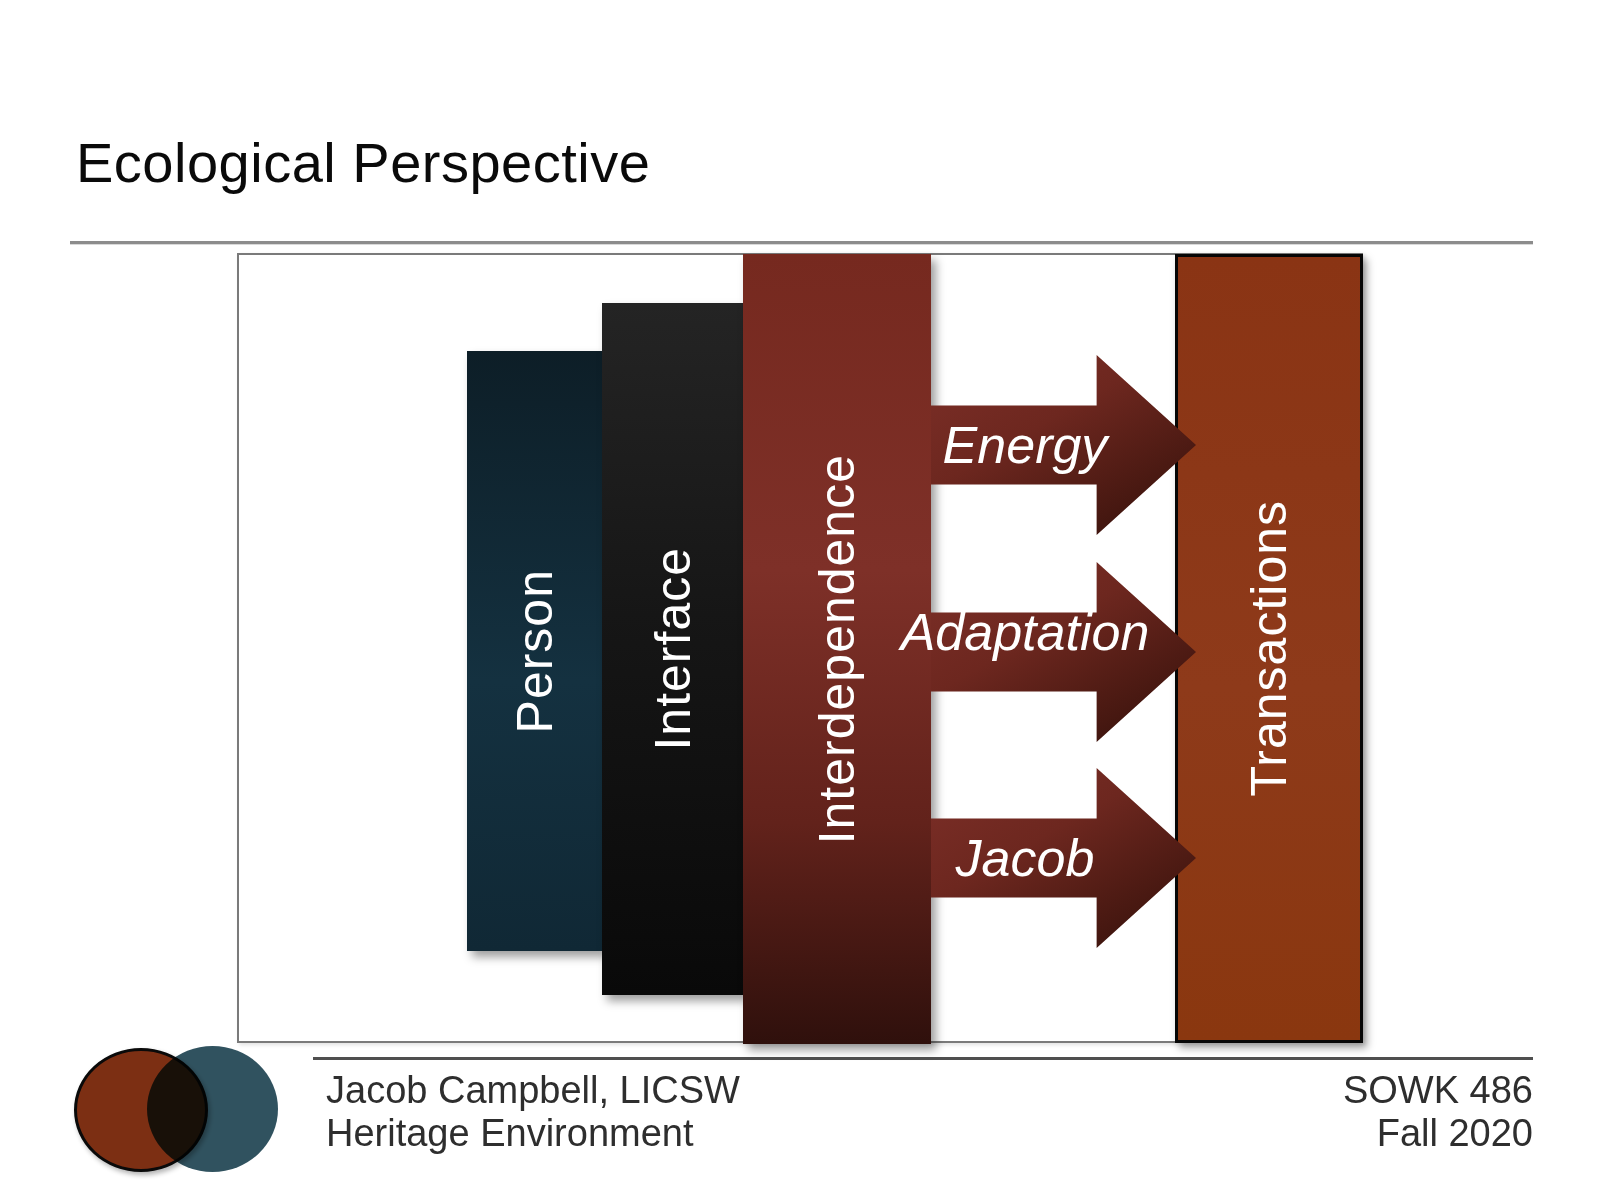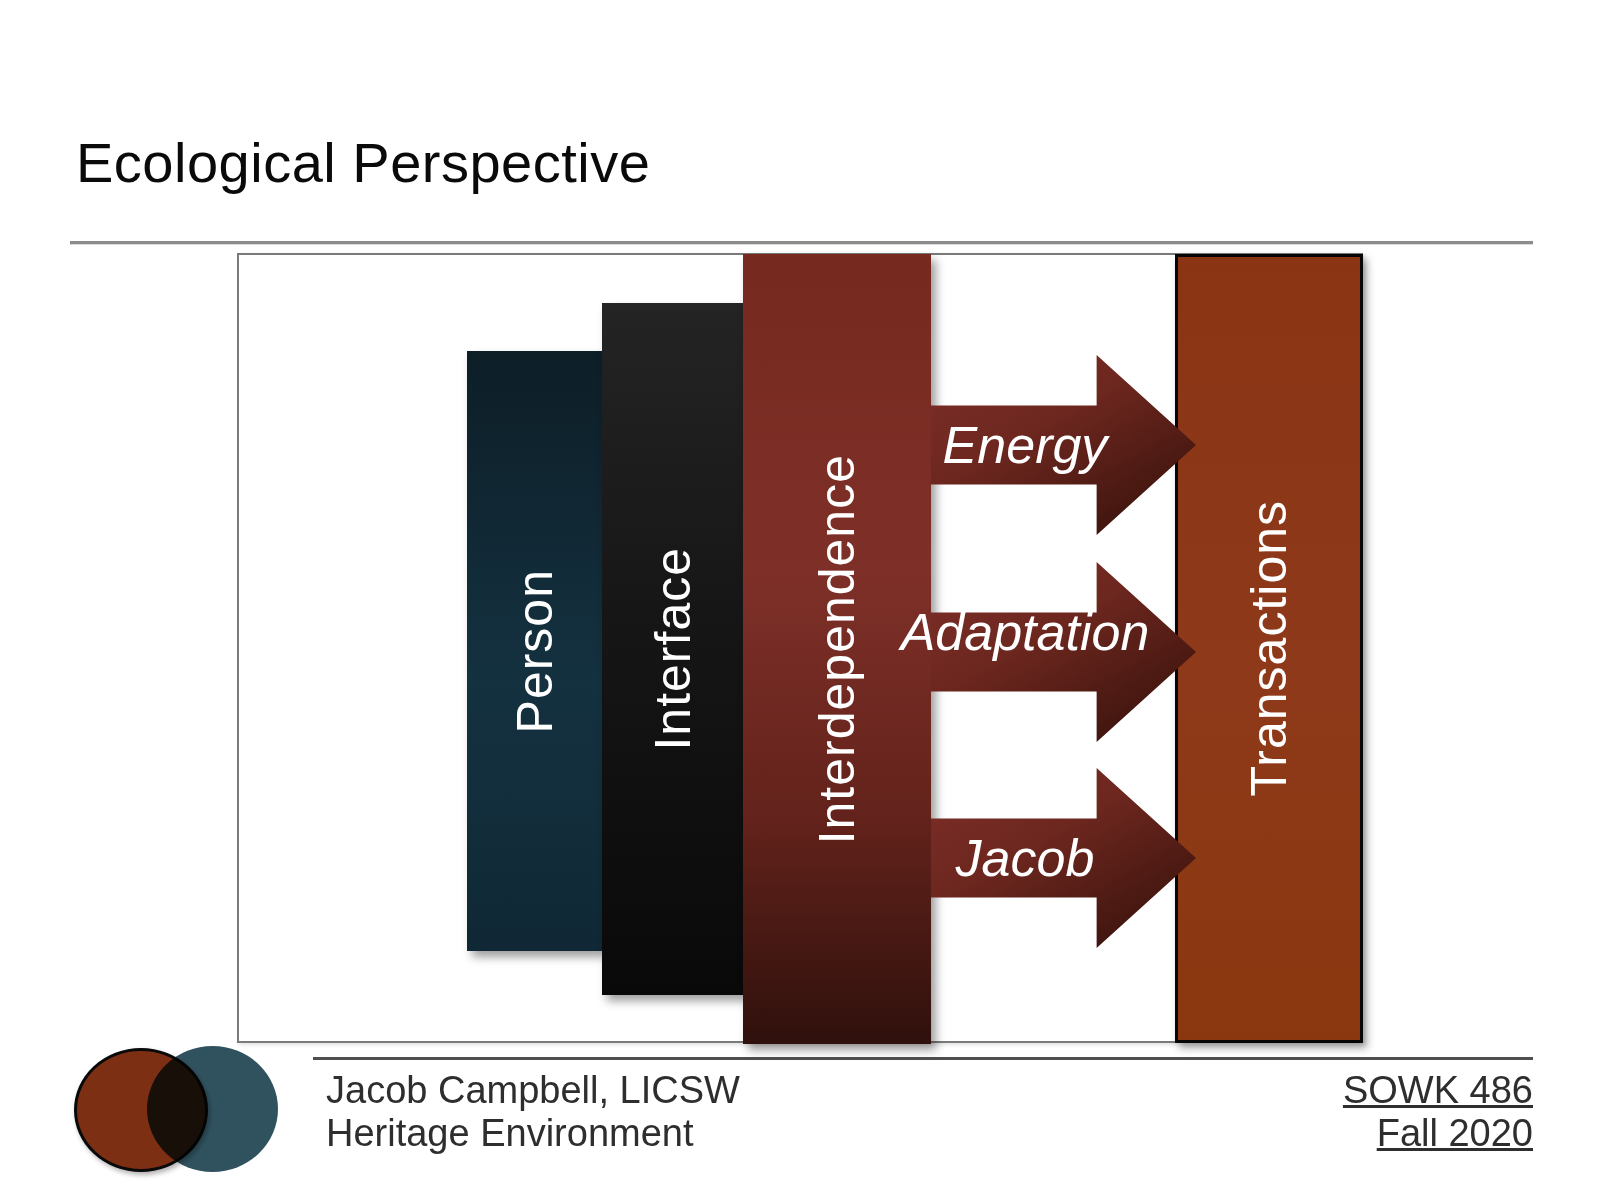--- a/index.html
+++ b/index.html
@@ -69,21 +69,21 @@
   .arrow-label-coping{top:830px;}
   .footer-rule{
     position:absolute;left:313px;top:1057px;width:1220px;height:3px;background:#4f4f4f;
   }
   .footer-left{
     position:absolute;left:302px;top:1069px;
     font-size:38px;line-height:43px;color:#2e2e2e;margin-left:24px;
   }
   .footer-right{
     position:absolute;right:67px;top:1069px;width:500px;text-align:right;
-    font-size:38px;line-height:43px;color:#2e2e2e;text-decoration:underline;
+    font-size:38px;line-height:43px;color:#2e2e2e;
   }
   .logo{position:absolute;left:74px;top:1046px;width:206px;height:128px;z-index:2;}
   .logo-circle{position:absolute;border-radius:50%;}
   .logo-circle-maroon{
     left:0;top:2px;width:134px;height:124px;
     background:#7c2f13;border:3px solid #0a0a0a;box-sizing:border-box;
     box-shadow:2px 3px 5px rgba(0,0,0,0.3);
   }
   .logo-circle-teal{
     left:73px;top:0;width:131px;height:126px;

